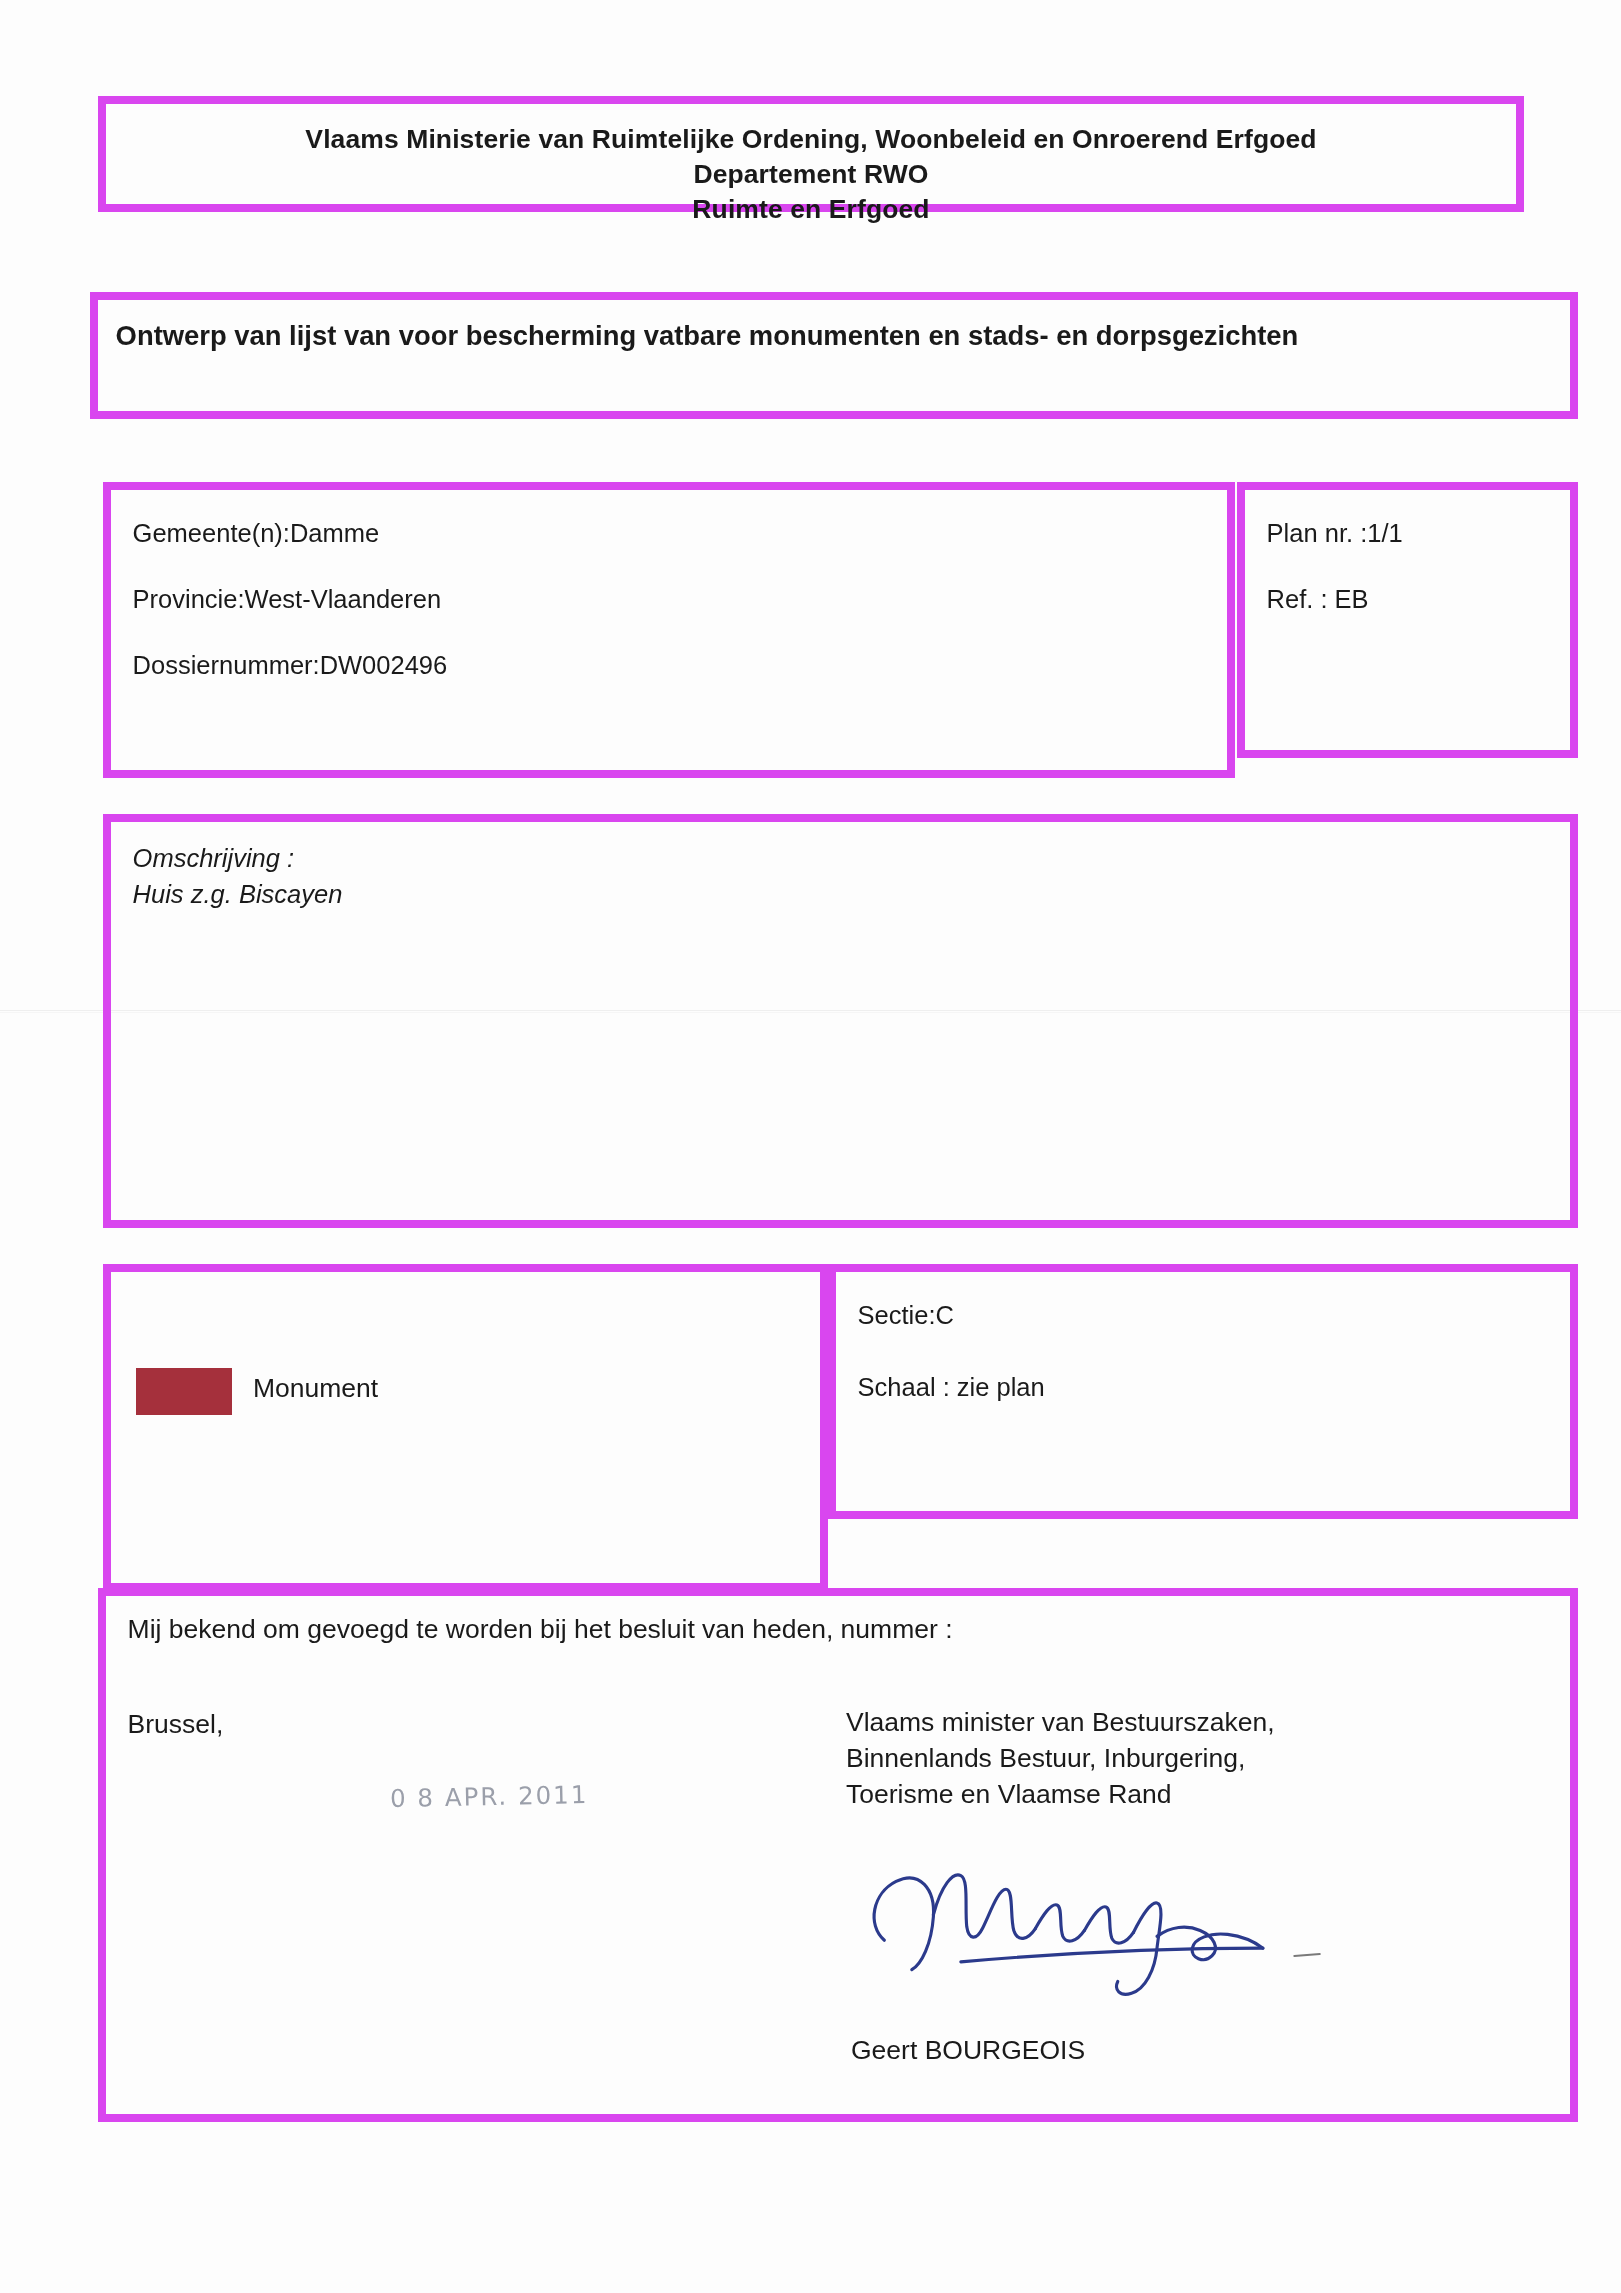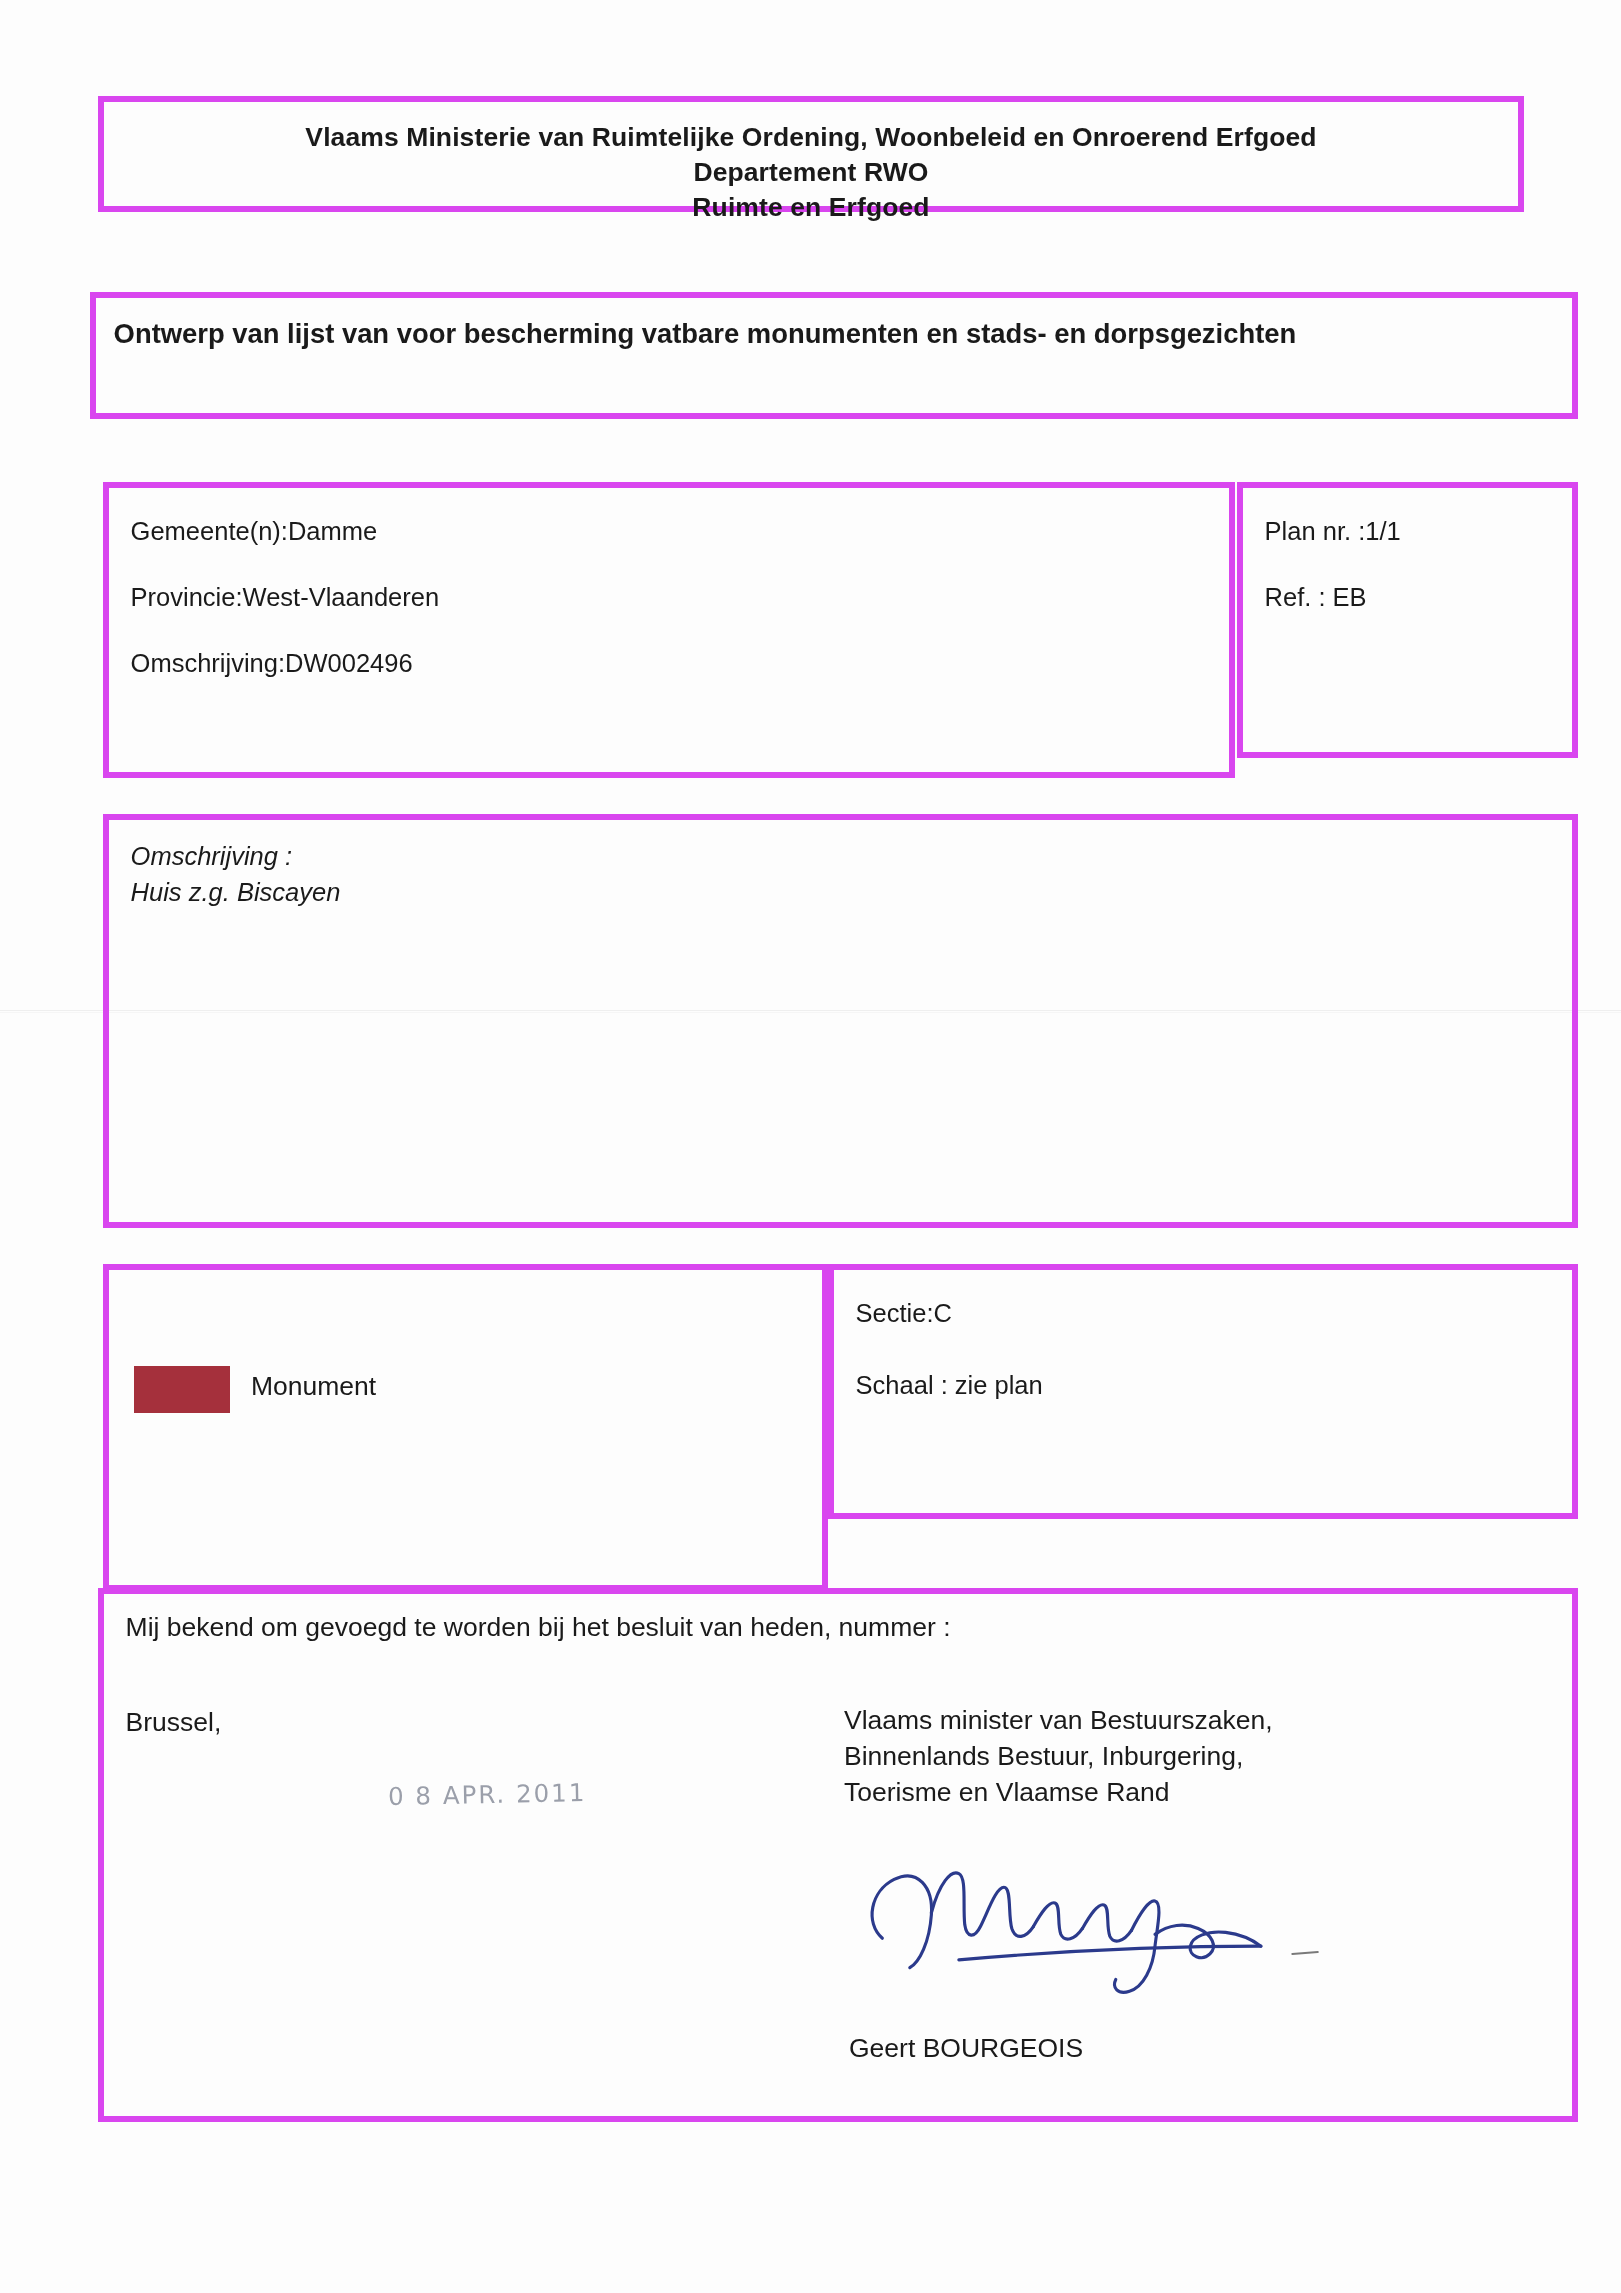--- a/index.html
+++ b/index.html
@@ -25,21 +25,21 @@
   
   .scan-line {
     position: absolute;
     left: 0;
     width: 1621px;
     height: 1px;
     background: rgba(0,0,0,0.055);
   }
   .box {
     position: absolute;
-    border: 6px solid #d946ef;
+    border: 8px solid #d946ef;
     box-sizing: border-box;
     background: transparent;
   }
   .hdr-title {
     text-align: center;
     font-weight: bold;
     font-size: 26.5px;
     line-height: 35px;
     letter-spacing: 0.1px;
   }
@@ -177,21 +177,21 @@
   <div class="box" id="subject-box">
     <div class="pad">
       <div class="subj-title">Ontwerp van lijst van voor bescherming vatbare monumenten en stads- en dorpsgezichten</div>
     </div>
   </div>
 
   <div class="box" id="info-box">
     <div id="info-inner">
       <div class="txt row-line">Gemeente(n):Damme</div>
       <div class="txt row-line">Provincie:West-Vlaanderen</div>
-      <div class="txt row-line">Omschrijving:DW002496</div>
+      <div class="txt row-line">Dossiernummer:DW002496</div>
     </div>
   </div>
 
   <div class="box" id="plan-box">
     <div id="plan-inner">
       <div class="txt row-line">Plan nr. :1/1</div>
       <div class="txt row-line">Ref. : EB</div>
     </div>
   </div>
 

